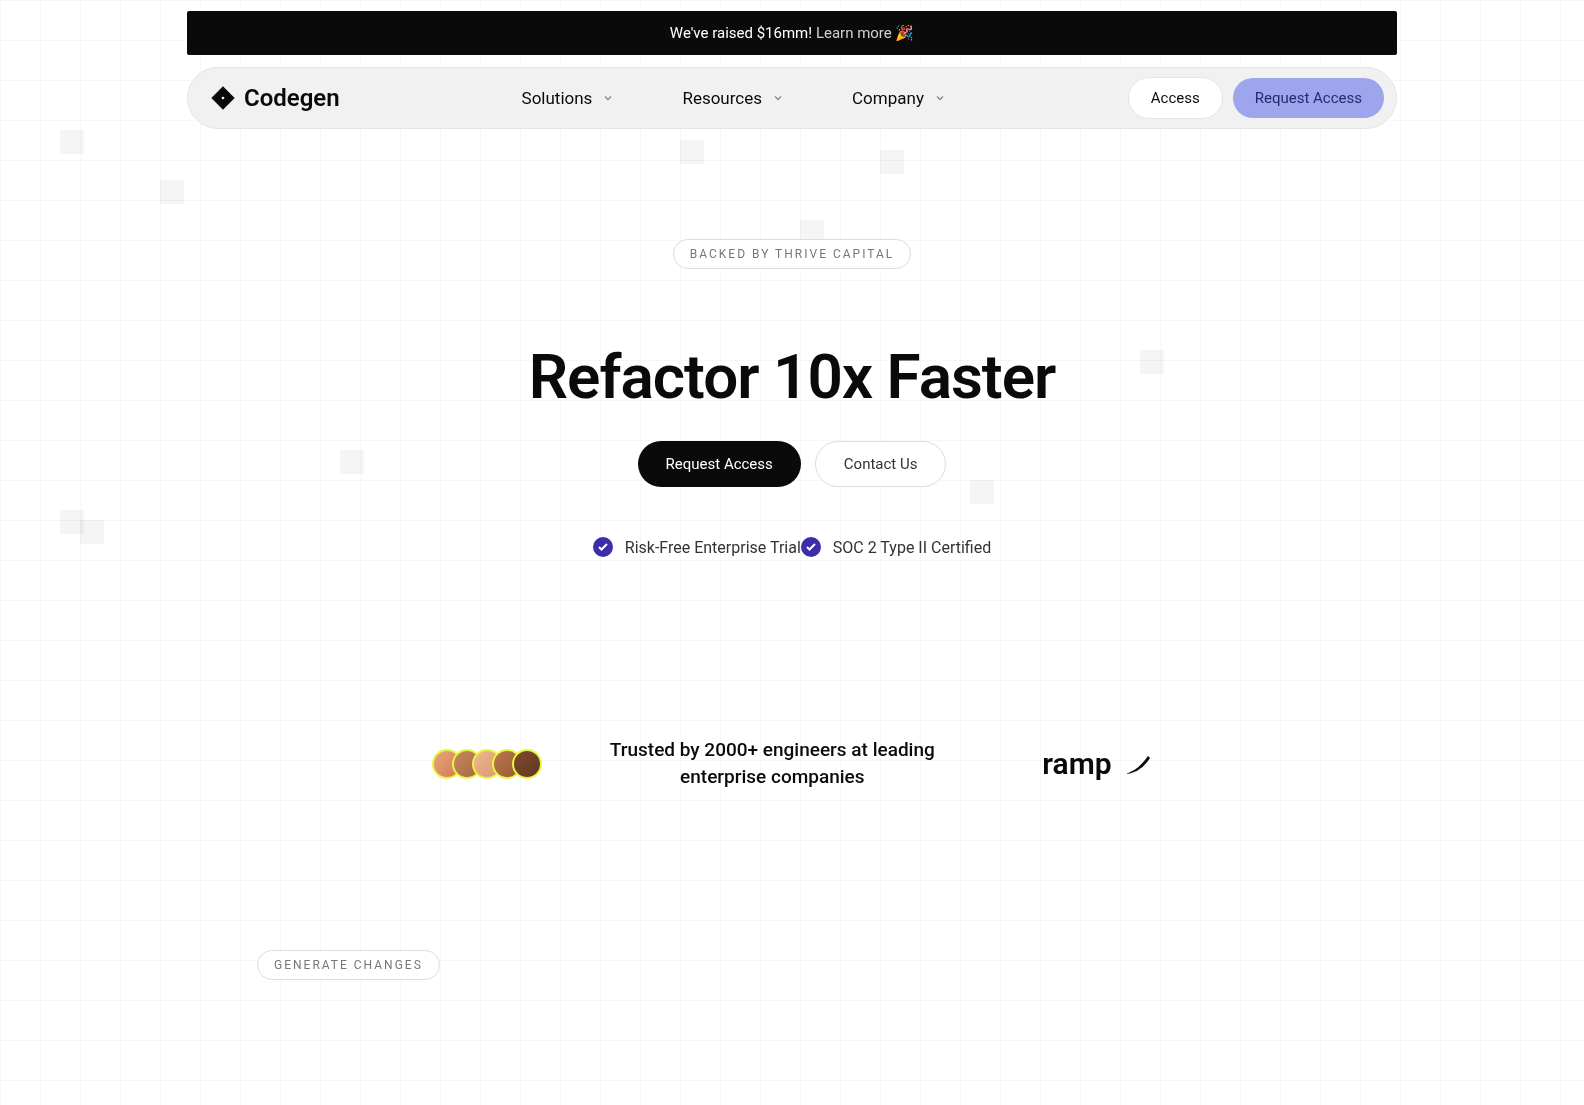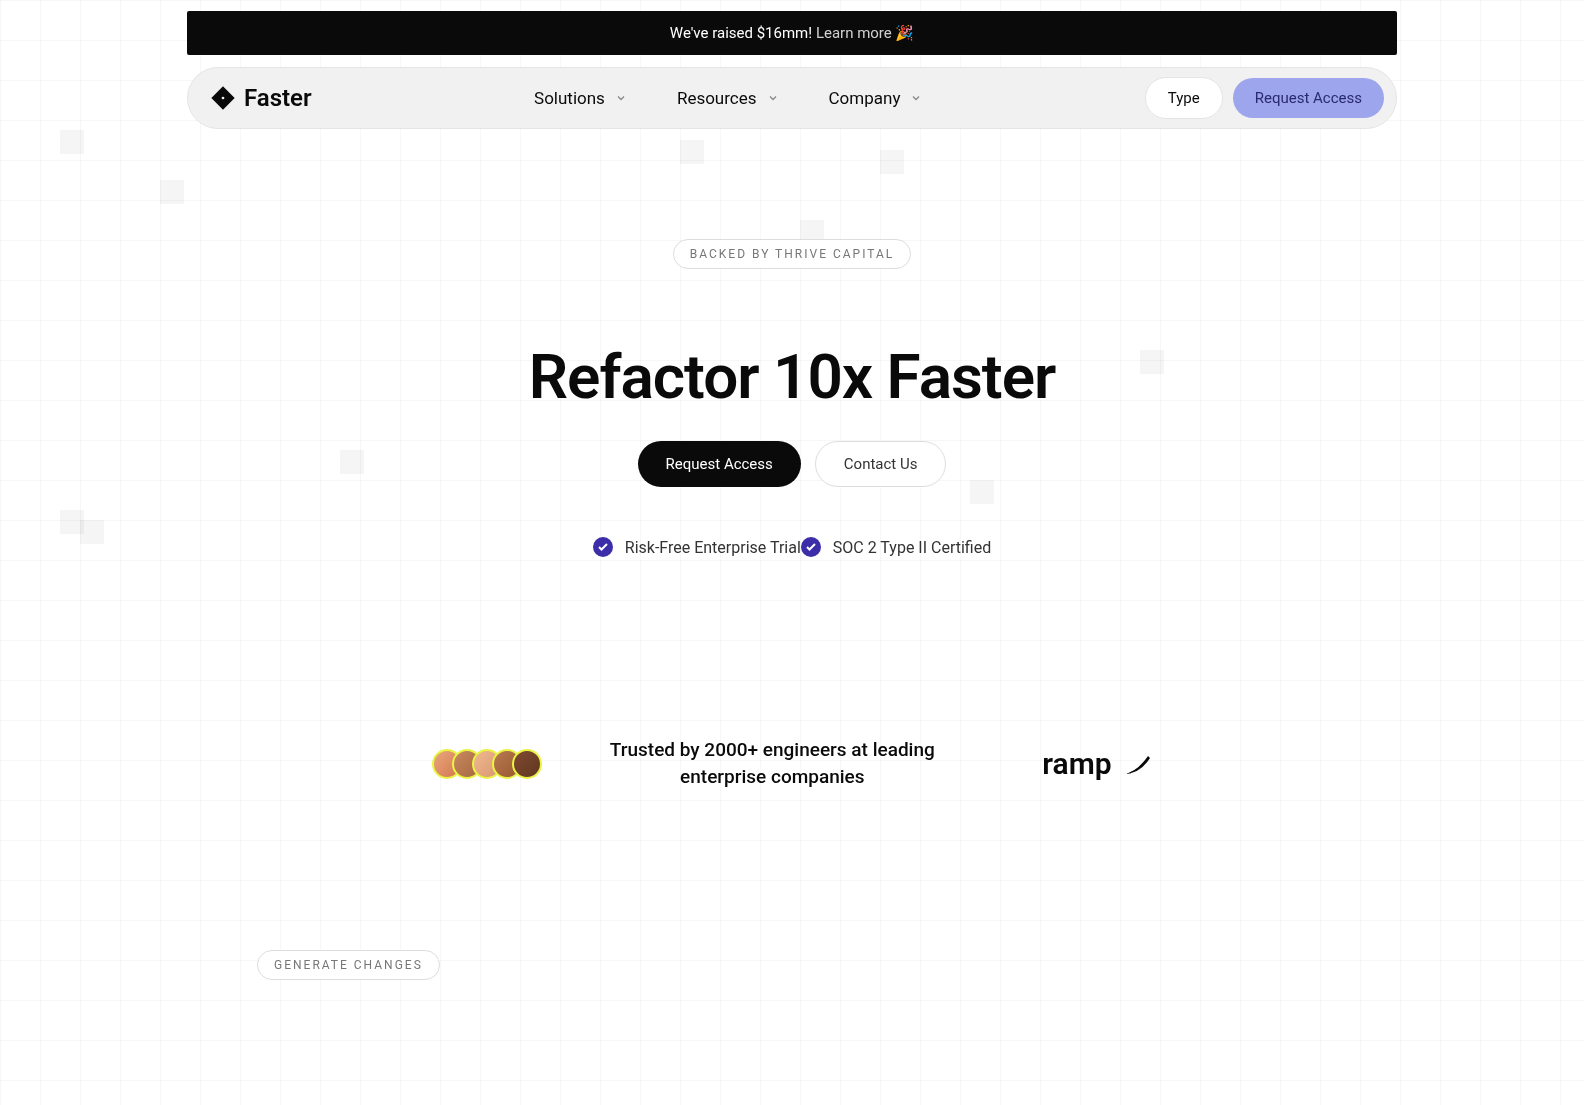--- a/index.html
+++ b/index.html
@@ -75,21 +75,21 @@
       color: #0a0a0a;
     }
     
     .logo-icon {
       width: 26px;
       height: 26px;
     }
     
     .nav-menu {
       display: flex;
-      gap: 50px;
+      gap: 68px;
       align-items: center;
     }
     
     .nav-item {
       display: flex;
       align-items: center;
       gap: 10px;
       color: #0a0a0a;
       font-size: 17px;
       cursor: pointer;
@@ -287,21 +287,21 @@
     <span class="link-text">Learn more</span>
     <span>🎉</span>
   </div>
 
   <nav class="navbar">
     <div class="logo">
       <svg class="logo-icon" viewBox="0 0 24 24" fill="none" stroke="currentColor" stroke-width="2.5">
         <path d="M12 3 L21 12 L12 21 L3 12 Z" fill="currentColor"></path>
         <circle cx="12" cy="12" r="2.5" fill="#f1f1f1"></circle>
       </svg>
-      <span>Faster</span>
+      <span>Codegen</span>
     </div>
 
     <div class="nav-menu">
       <div class="nav-item">
         <span>Solutions</span>
         <svg class="chevron" viewBox="0 0 24 24" fill="none" stroke="currentColor" stroke-width="2.5">
             <polyline points="6 9 12 15 18 9"></polyline>
           </svg>
       </div>
       <div class="nav-item">
@@ -312,21 +312,21 @@
       </div>
       <div class="nav-item">
         <span>Company</span>
         <svg class="chevron" viewBox="0 0 24 24" fill="none" stroke="currentColor" stroke-width="2.5">
             <polyline points="6 9 12 15 18 9"></polyline>
           </svg>
       </div>
     </div>
 
     <div class="nav-actions">
-      <button class="btn btn-login">Type</button>
+      <button class="btn btn-login">Access</button>
       <button class="btn btn-primary-nav">Request Access</button>
     </div>
   </nav>
 
   <section class="hero">
     <div class="pill">BACKED BY THRIVE CAPITAL</div>
     <h1 class="hero-title">Refactor 10x Faster</h1>
     
     <div class="hero-buttons">
       <button class="btn btn-black">Request Access</button>

